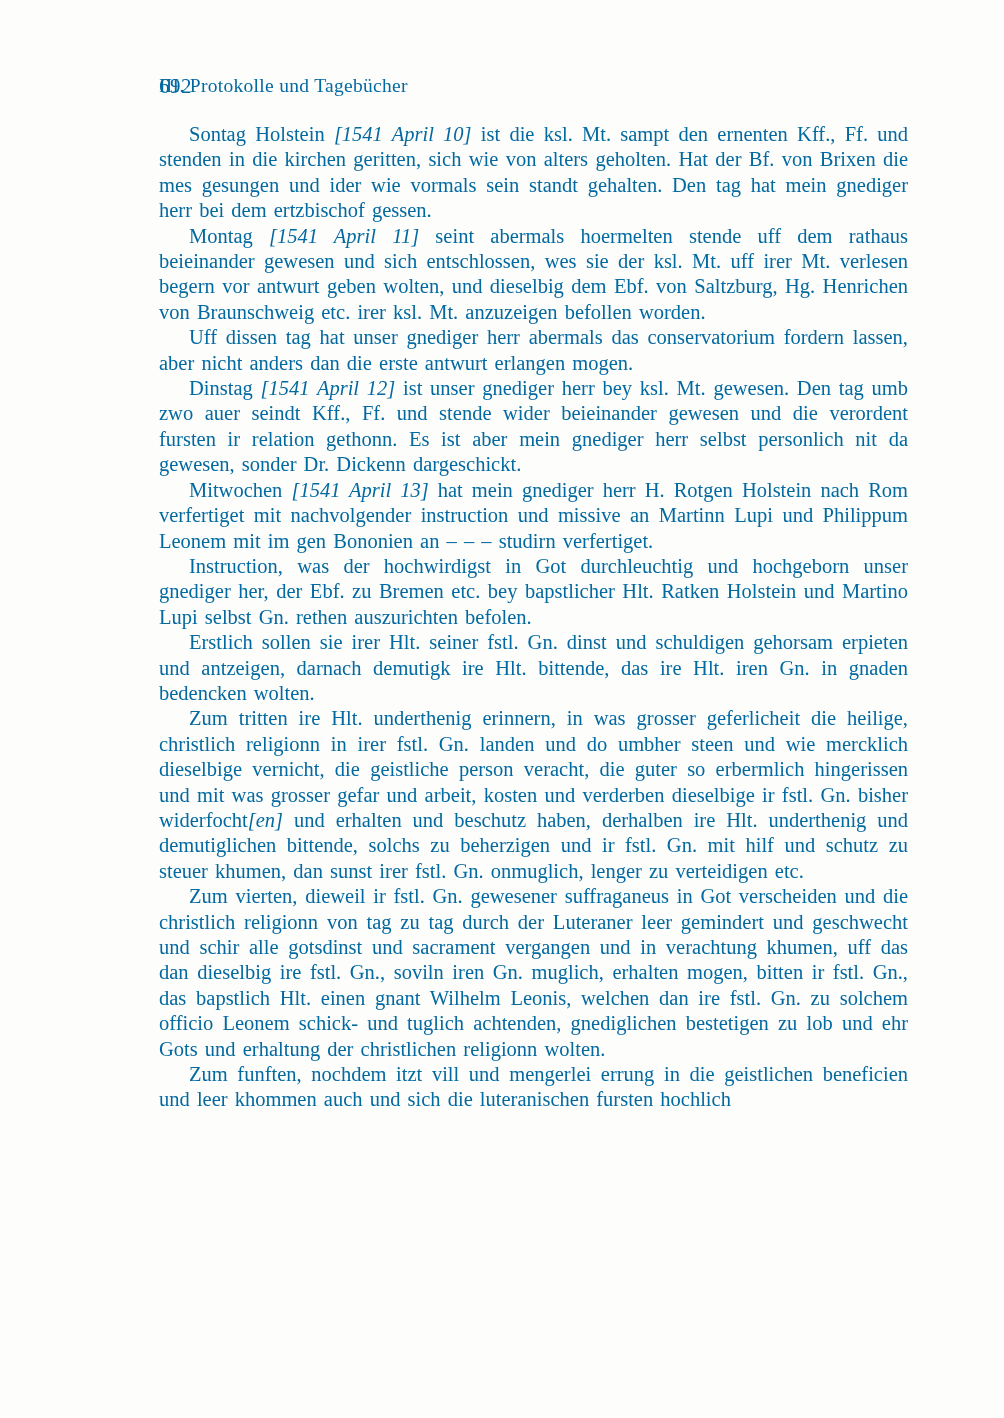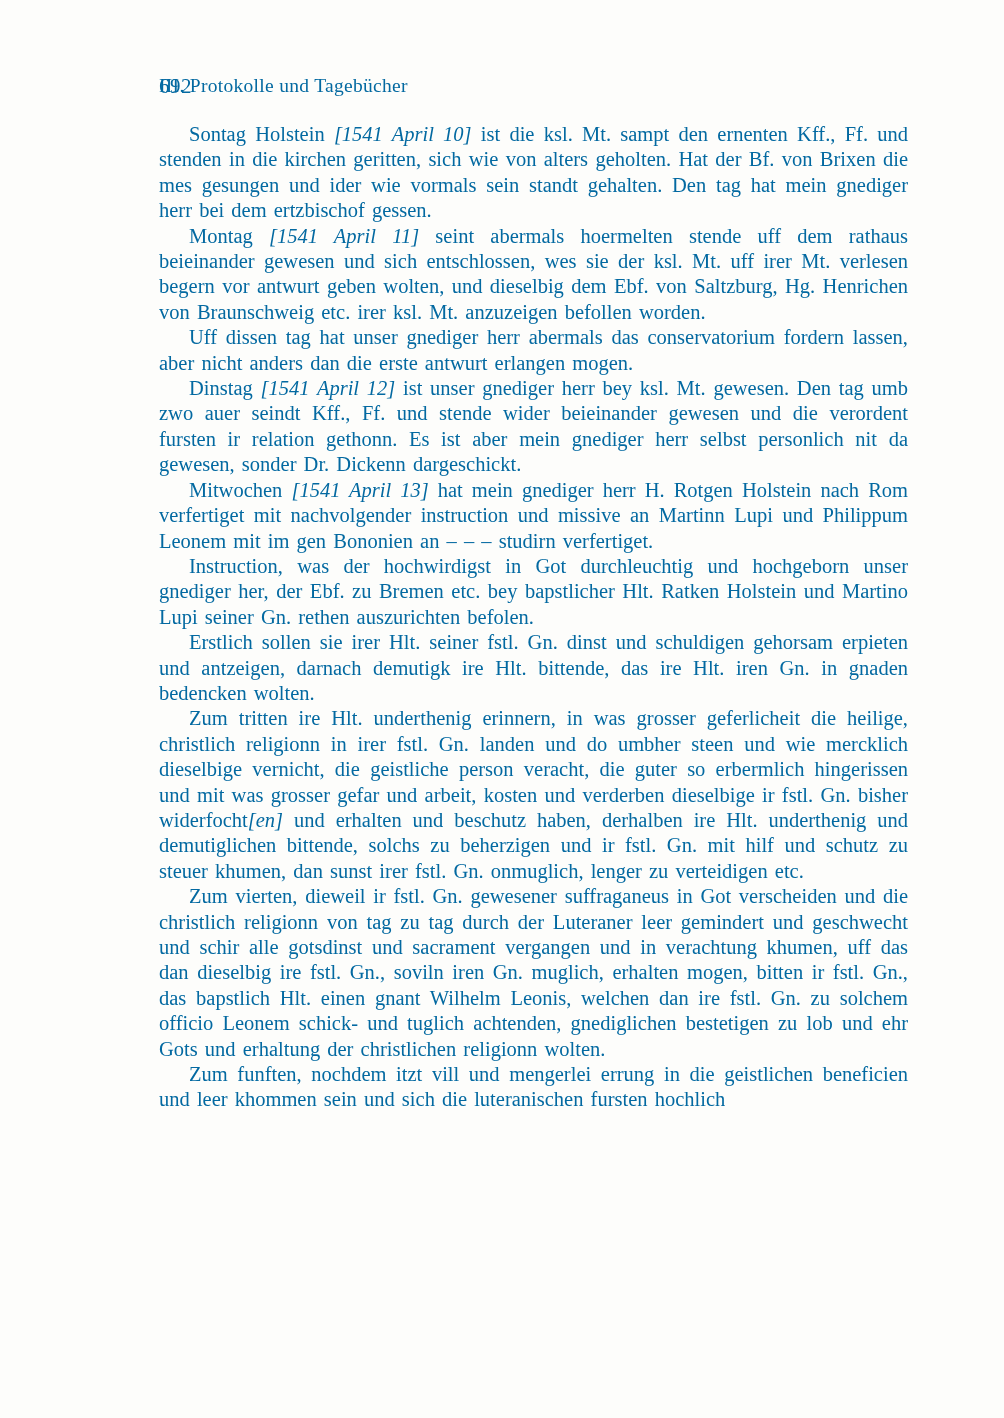--- a/index.html
+++ b/index.html
@@ -63,19 +63,19 @@
   <div class="running-head">
     <span class="page-num">692</span>
     <span class="head-title">III. Protokolle und Tagebücher</span>
   </div>
   <div class="body-text">
       <p class="para indent"><span>Sontag Holstein </span><em>[1541 April 10]</em><span> ist die ksl. Mt. sampt den ernenten Kff., Ff. und stenden in die kirchen geritten, sich wie von alters geholten. Hat der Bf. von Brixen die mes gesungen und ider wie vormals sein standt gehalten. Den tag hat mein gnediger herr bei dem ertzbischof gessen.</span></p>
       <p class="para indent"><span>Montag </span><em>[1541 April 11]</em><span> seint abermals hoermelten stende uff dem rathaus beieinander gewesen und sich entschlossen, wes sie der ksl. Mt. uff irer Mt. verlesen begern vor antwurt geben wolten, und dieselbig dem Ebf. von Saltzburg, Hg. Henrichen von Braunschweig etc. irer ksl. Mt. anzuzeigen befollen worden.</span></p>
       <p class="para indent"><span>Uff dissen tag hat unser gnediger herr abermals das conservatorium fordern lassen, aber nicht anders dan die erste antwurt erlangen mogen.</span></p>
       <p class="para indent"><span>Dinstag </span><em>[1541 April 12]</em><span> ist unser gnediger herr bey ksl. Mt. gewesen. Den tag umb zwo auer seindt Kff., Ff. und stende wider beieinander gewesen und die verordent fursten ir relation gethonn. Es ist aber mein gnediger herr selbst personlich nit da gewesen, sonder Dr. Dickenn dargeschickt.</span></p>
       <p class="para indent"><span>Mitwochen </span><em>[1541 April 13]</em><span> hat mein gnediger herr H. Rotgen Holstein nach Rom verfertiget mit nachvolgender instruction und missive an Martinn Lupi und Philippum Leonem mit im gen Bononien an – – – studirn verfertiget.</span></p>
-      <p class="para indent"><span>Instruction, was der hochwirdigst in Got durchleuchtig und hochgeborn unser gnediger her, der Ebf. zu Bremen etc. bey bapstlicher Hlt. Ratken Holstein und Martino Lupi seiner Gn. rethen auszurichten befolen.</span></p>
+      <p class="para indent"><span>Instruction, was der hochwirdigst in Got durchleuchtig und hochgeborn unser gnediger her, der Ebf. zu Bremen etc. bey bapstlicher Hlt. Ratken Holstein und Martino Lupi selbst Gn. rethen auszurichten befolen.</span></p>
       <p class="para indent"><span>Erstlich sollen sie irer Hlt. seiner fstl. Gn. dinst und schuldigen gehorsam erpieten und antzeigen, darnach demutigk ire Hlt. bittende, das ire Hlt. iren Gn. in gnaden bedencken wolten.</span></p>
       <p class="para indent"><span>Zum tritten ire Hlt. underthenig erinnern, in was grosser geferlicheit die heilige, christlich religionn in irer fstl. Gn. landen und do umbher steen und wie mercklich dieselbige vernicht, die geistliche person veracht, die guter so erbermlich hingerissen und mit was grosser gefar und arbeit, kosten und verderben dieselbige ir fstl. Gn. bisher widerfocht</span><em>[en]</em><span> und erhalten und beschutz haben, derhalben ire Hlt. underthenig und demutiglichen bittende, solchs zu beherzigen und ir fstl. Gn. mit hilf und schutz zu steuer khumen, dan sunst irer fstl. Gn. onmuglich, lenger zu verteidigen etc.</span></p>
       <p class="para indent"><span>Zum vierten, dieweil ir fstl. Gn. gewesener suffraganeus in Got verscheiden und die christlich religionn von tag zu tag durch der Luteraner leer gemindert und geschwecht und schir alle gotsdinst und sacrament vergangen und in verachtung khumen, uff das dan dieselbig ire fstl. Gn., soviln iren Gn. muglich, erhalten mogen, bitten ir fstl. Gn., das bapstlich Hlt. einen gnant Wilhelm Leonis, welchen dan ire fstl. Gn. zu solchem officio Leonem schick- und tuglich achtenden, gnediglichen bestetigen zu lob und ehr Gots und erhaltung der christlichen religionn wolten.</span></p>
-      <p class="para indent"><span>Zum funften, nochdem itzt vill und mengerlei errung in die geistlichen beneficien und leer khommen sein und sich die luteranischen fursten hochlich</span></p>
+      <p class="para indent"><span>Zum funften, nochdem itzt vill und mengerlei errung in die geistlichen beneficien und leer khommen auch und sich die luteranischen fursten hochlich</span></p>
     </div>
 </div>
 
 </body></html>

